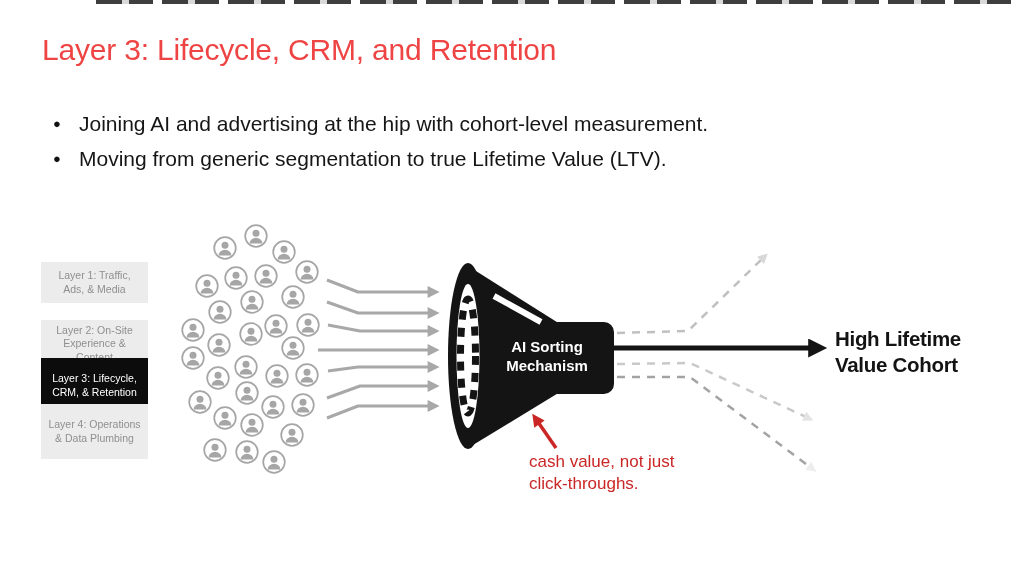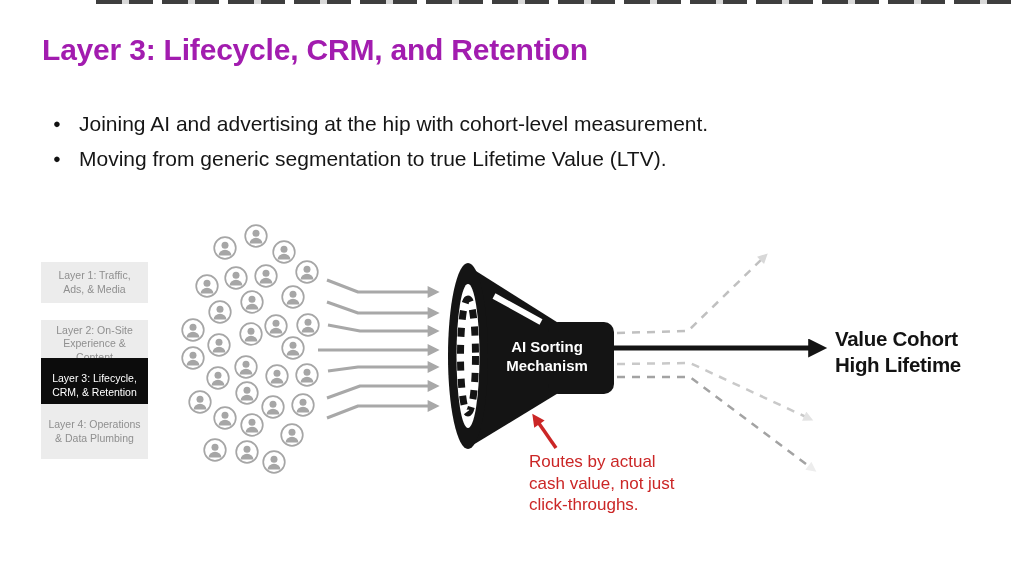--- a/index.html
+++ b/index.html
@@ -5,22 +5,22 @@
   html,body{margin:0;padding:0}
   body{
     width:1024px;height:571px;position:relative;overflow:hidden;
     background:#ffffff;font-family:"Liberation Sans",sans-serif;color:#161616;
   }
   .top-artifact{
     position:absolute;top:0;left:96px;width:916px;height:4px;opacity:.85;
     background:repeating-linear-gradient(90deg,#1c1c1c 0 26px,rgba(28,28,28,.2) 26px 33px,#1c1c1c 33px 57px,rgba(28,28,28,0) 57px 66px);
   }
   .slide-title{
-    position:absolute;left:42px;top:33px;font-size:30px;font-weight:700;
-    letter-spacing:-.2px;color:#a21caf;white-space:nowrap;
+    position:absolute;left:42px;top:33px;font-size:30px;font-weight:400;
+    letter-spacing:-.2px;color:#ef4444;white-space:nowrap;
   }
   .bullets{position:absolute;left:53px;top:106px;margin:0;padding:0;list-style:none}
   .bullets li{display:flex;align-items:center;height:35px;font-size:21px;color:#161616;white-space:nowrap}
   .bullets .dot{width:26px;font-size:13px;color:#111;flex:0 0 26px}
   .layer-box{
     position:absolute;left:41px;width:107px;box-sizing:border-box;
     background:#ececec;color:#8f8f8f;font-size:10.5px;line-height:1.27;
     display:flex;align-items:center;justify-content:center;text-align:center;
     padding:2px 6px;
     margin-top:26px;
@@ -157,21 +157,20 @@
       <polyline points="556,448 538,422" fill="none" stroke="#cb2626" stroke-width="3.5" stroke-linejoin="round" marker-end="url(#mRed)"></polyline>
     </g>
 </svg>
 
 <div class="funnel-label">
   <span class="line">AI Sorting</span>
   <span class="line">Mechanism</span>
 </div>
 
 <div class="cohort-label">
+  <span class="line">High Lifetime</span>
   <span class="line">Value Cohort</span>
-  <span class="line">High Lifetime</span>
 </div>
 
 <div class="annotation">
-  <span class="line">Routes by actual</span>
   <span class="line">cash value, not just</span>
   <span class="line">click-throughs.</span>
 </div>
 
 </body></html>

